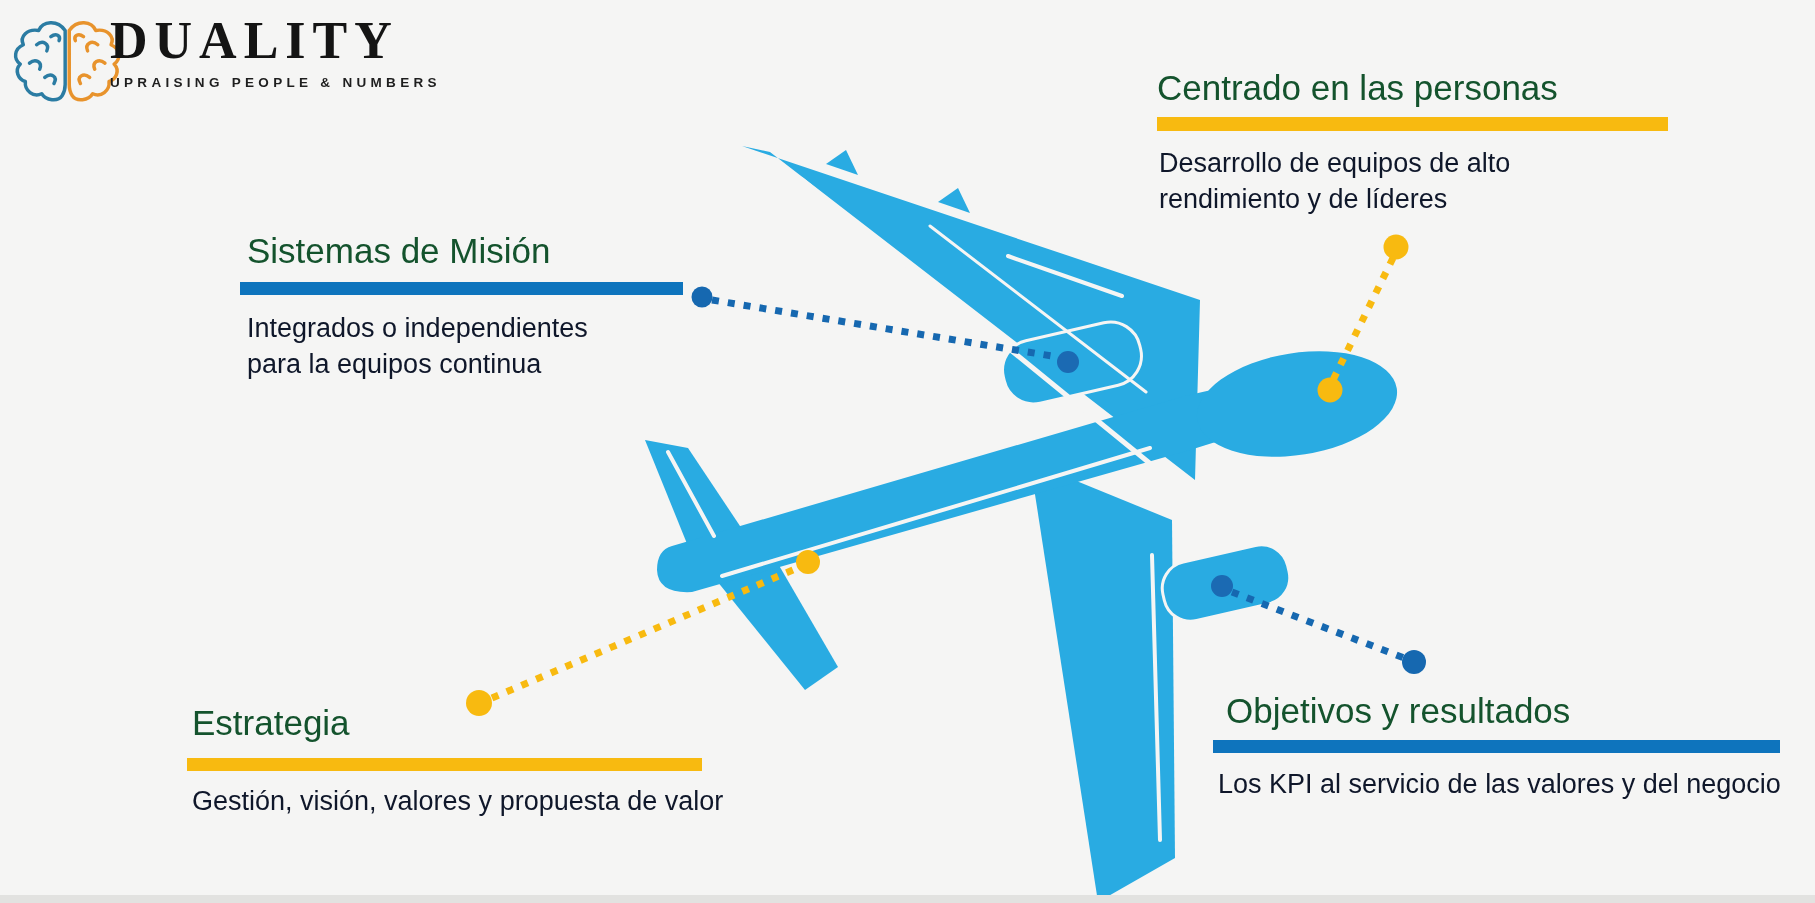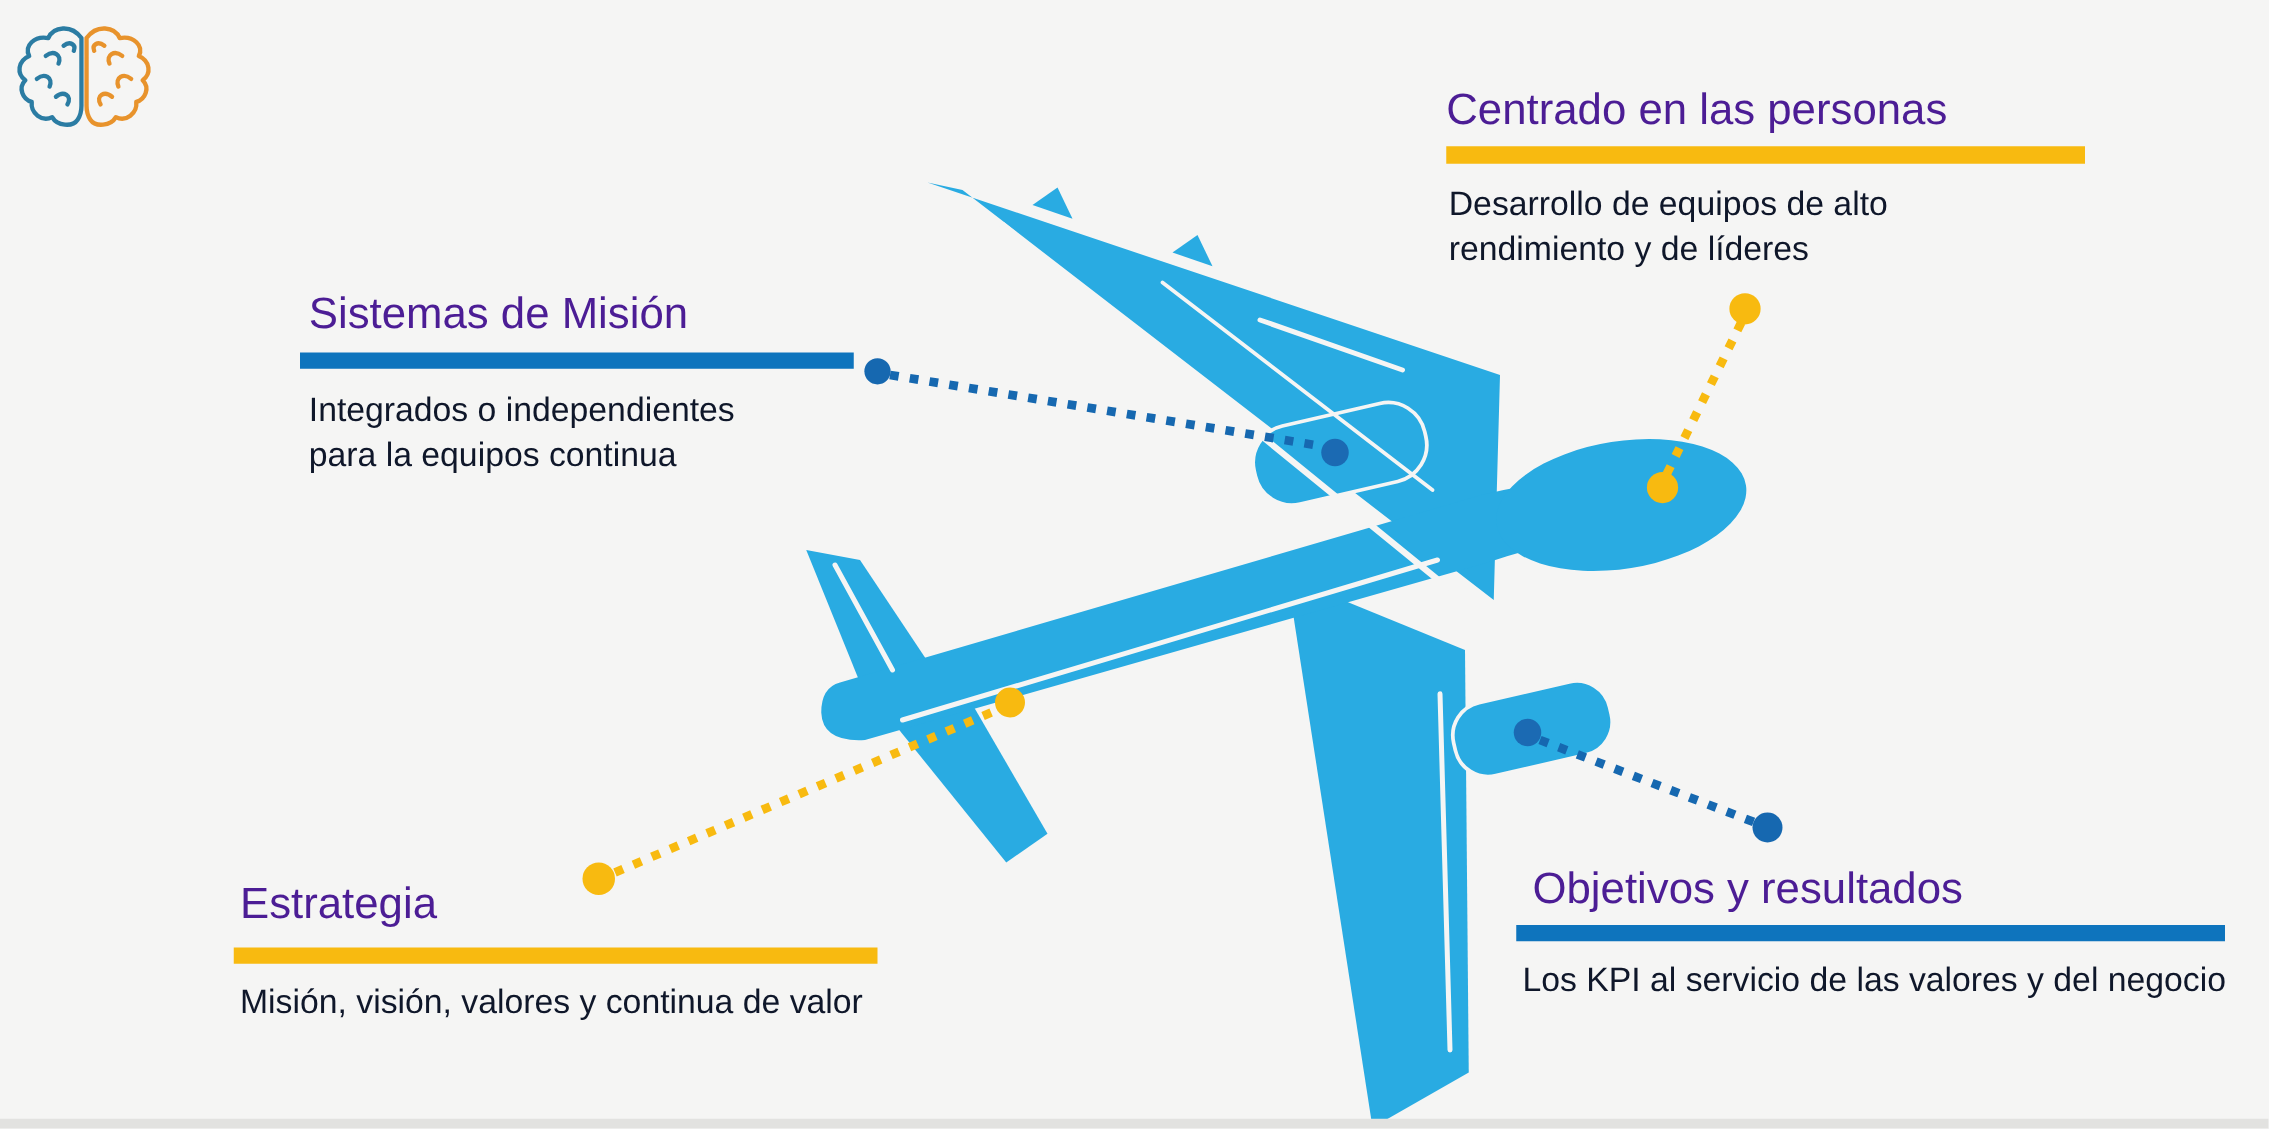--- a/index.html
+++ b/index.html
@@ -9,21 +9,21 @@
   }
   #footer-strip{position:absolute;left:0;bottom:0;width:100%;height:8px;background:#e2e2e0;}
   svg{position:absolute;left:0;top:0;}
   
   #logo{position:absolute;left:110px;top:14px;}
   #brand{font-family:"Liberation Serif",serif;font-weight:700;font-size:52px;
          letter-spacing:7px;color:#141414;line-height:1.05;}
   #tagline{font-size:13.5px;font-weight:600;letter-spacing:4.3px;color:#1e1e1e;margin-top:6px;}
   
   .callout{position:absolute;}
-  .callout .title{font-size:35px;font-weight:400;color:#4c1d95;white-space:nowrap;line-height:1.1;}
+  .callout .title{font-size:35px;font-weight:400;color:#14532d;white-space:nowrap;line-height:1.1;}
   .callout .bar{height:13px;margin-top:0;}
   .bar.blue{background:#0e74bd;}
   .bar.yellow{background:#f8ba10;}
   .callout .body{font-size:27px;font-weight:400;color:#0f172a;line-height:36px;}
   
   #c-sistemas  .title{position:absolute;left:7px;top:-50px;}
   #c-sistemas  .bar  {position:absolute;left:0;top:0;width:443px;}
   #c-sistemas  .body {position:absolute;left:7px;top:28px;width:380px;}
   #c-centrado  .title{position:absolute;left:0;top:-48px;}
   #c-centrado  .bar  {position:absolute;left:0;top:0;width:511px;height:14px;}
@@ -106,37 +106,41 @@
       <g stroke="#e8932c">
         <path d="M62,24 C70,13 84,15 88,24 C99,22 107,30 103,38 C112,42 113,52 106,57 C112,63 108,72 101,74 C102,83 93,90 85,86 C81,93 69,94 65,88 C63,85 62,82 62,77 L62,24 Z"></path>
         <path d="M90,38 C84,33 77,37 80,44"></path>
         <path d="M97,56 C91,51 84,55 87,62"></path>
         <path d="M82,70 C76,65 69,69 73,76"></path>
         <path d="M76,30 C71,26 66,29 68,34"></path>
       </g>
     </g>
   </svg>
 
+  <div id="logo">
+    <div id="brand">DUALITY</div>
+    <div id="tagline">UPRAISING PEOPLE &amp; NUMBERS</div>
+  </div>
 
   <div id="c-sistemas" class="callout" style="left:240px;top:282px;">
     <div class="title">Sistemas de Misión</div>
     <div class="bar blue"></div>
     <div class="body">Integrados o independientes para la equipos continua</div>
   </div>
 
   <div id="c-centrado" class="callout" style="left:1157px;top:117px;">
     <div class="title">Centrado en las personas</div>
     <div class="bar yellow"></div>
     <div class="body">Desarrollo de equipos de alto rendimiento y de líderes</div>
   </div>
 
   <div id="c-estrategia" class="callout" style="left:187px;top:758px;">
     <div class="title">Estrategia</div>
     <div class="bar yellow"></div>
-    <div class="body">Misión, visión, valores y continua de valor</div>
+    <div class="body">Gestión, visión, valores y propuesta de valor</div>
   </div>
 
   <div id="c-objetivos" class="callout" style="left:1213px;top:740px;">
     <div class="title">Objetivos y resultados</div>
     <div class="bar blue"></div>
     <div class="body">Los KPI al servicio de las valores y del negocio</div>
   </div>
 
   <div id="footer-strip"></div>
 </div>

